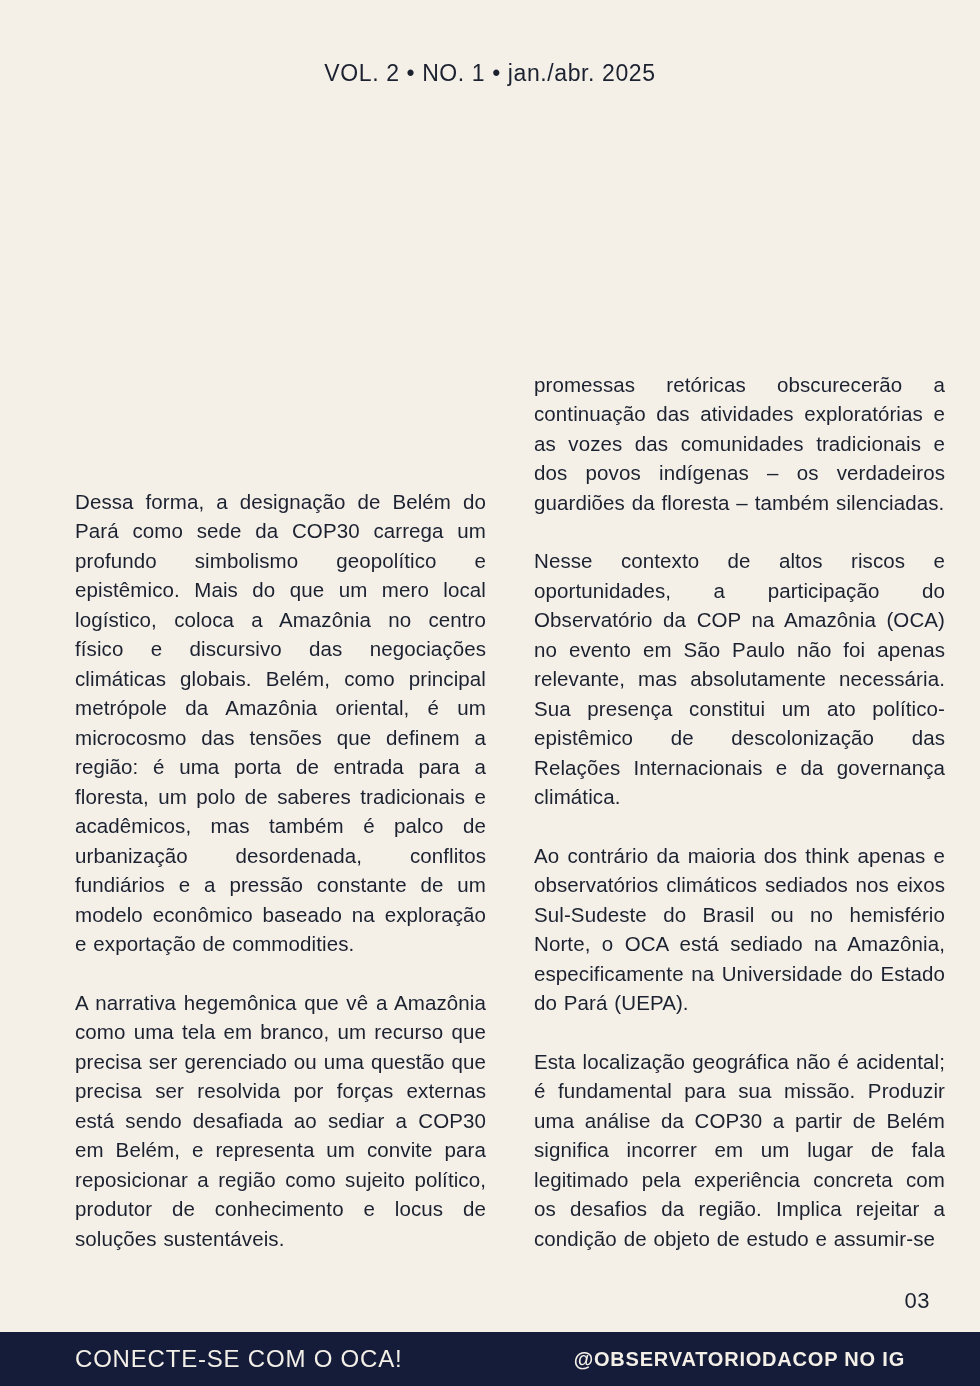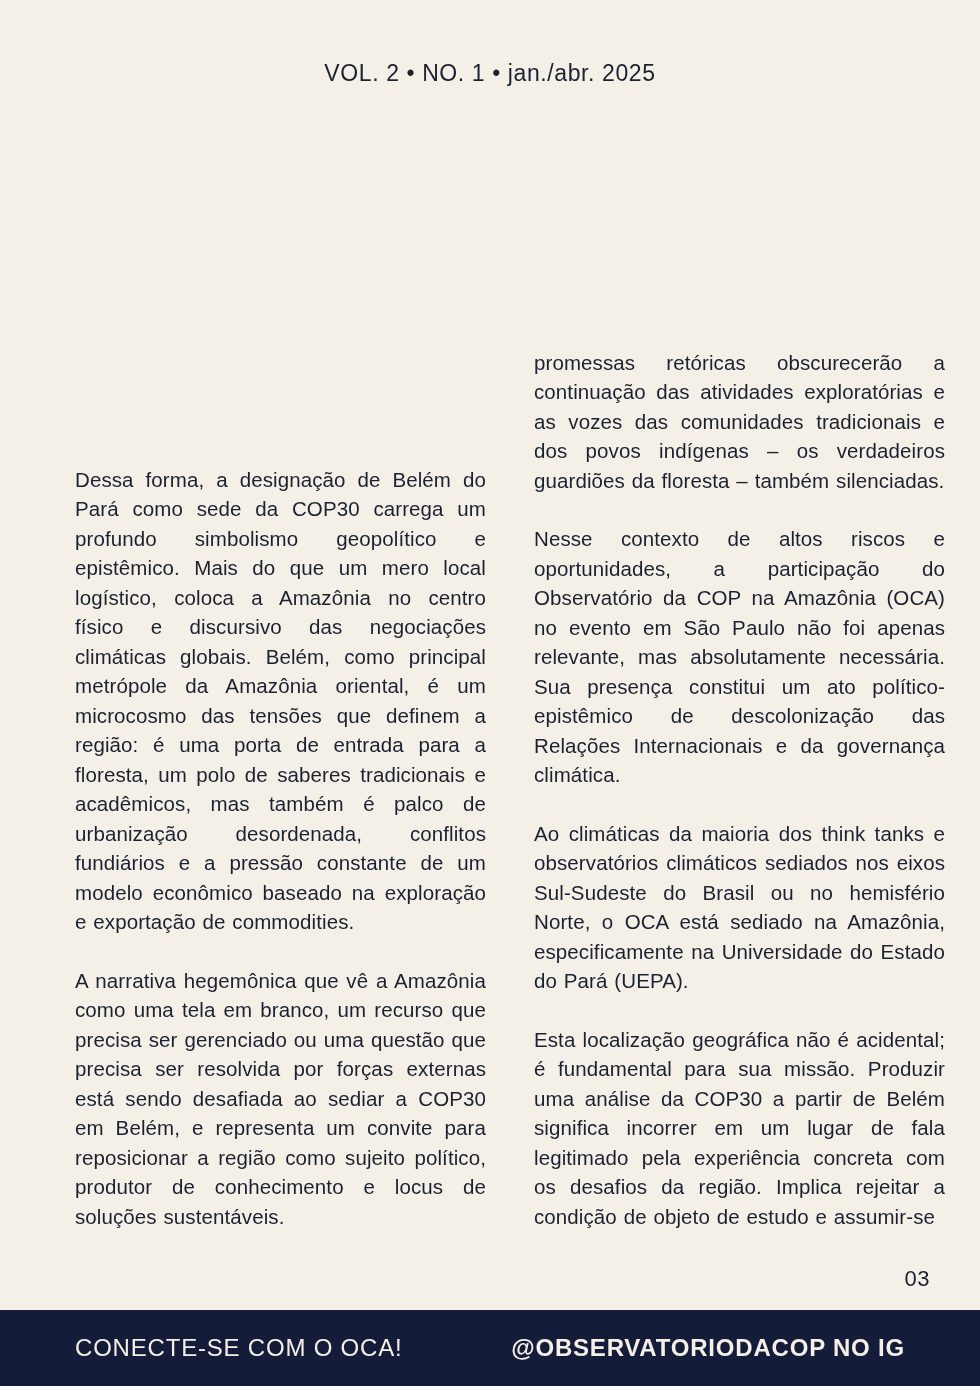--- a/index.html
+++ b/index.html
@@ -46,54 +46,54 @@
     word-spacing:1px;
   }
   .page-number{
     text-align:right;
     padding:6px 50px 18px 0;
     font-size:22px;
     letter-spacing:0.5px;
     margin-left:20px;
   }
   .footer-bar{
-    height:76px;
+    height:54px;
     flex:0 0 auto;
     background:var(--footer-background);
     color:var(--footer-text);
     display:flex;
     align-items:center;
     justify-content:space-between;
     padding:0 75px;
   }
   .footer-cta{
     font-size:24px;
     font-weight:400;
     letter-spacing:0.8px;
   }
   .footer-handle{
-    font-size:24px;
+    font-size:20px;
     font-weight:700;
     letter-spacing:0.8px;
   }
 </style>
 </head>
 <body>
 
 <header class="issue-header">VOL. 2 • NO. 1 • jan./abr. 2025</header>
 
 <main class="content">
   <section class="column">
     <p class="body-paragraph">Dessa forma, a designação de Belém do Pará como sede da COP30 carrega um profundo simbolismo geopolítico e epistêmico. Mais do que um mero local logístico, coloca a Amazônia no centro físico e discursivo das negociações climáticas globais. Belém, como principal metrópole da Amazônia oriental, é um microcosmo das tensões que definem a região: é uma porta de entrada para a floresta, um polo de saberes tradicionais e acadêmicos, mas também é palco de urbanização desordenada, conflitos fundiários e a pressão constante de um modelo econômico baseado na exploração e exportação de commodities.</p>
     <p class="body-paragraph">A narrativa hegemônica que vê a Amazônia como uma tela em branco, um recurso que precisa ser gerenciado ou uma questão que precisa ser resolvida por forças externas está sendo desafiada ao sediar a COP30 em Belém, e representa um convite para reposicionar a região como sujeito político, produtor de conhecimento e locus de soluções sustentáveis.</p>
   </section>
   <section class="column">
     <p class="body-paragraph">promessas retóricas obscurecerão a continuação das atividades exploratórias e as vozes das comunidades tradicionais e dos povos indígenas – os verdadeiros guardiões da floresta – também silenciadas.</p>
     <p class="body-paragraph">Nesse contexto de altos riscos e oportunidades, a participação do Observatório da COP na Amazônia (OCA) no evento em São Paulo não foi apenas relevante, mas absolutamente necessária. Sua presença constitui um ato político-epistêmico de descolonização das Relações Internacionais e da governança climática.</p>
-    <p class="body-paragraph">Ao climáticas da maioria dos think tanks e observatórios climáticos sediados nos eixos Sul-Sudeste do Brasil ou no hemisfério Norte, o OCA está sediado na Amazônia, especificamente na Universidade do Estado do Pará (UEPA).</p>
+    <p class="body-paragraph">Ao contrário da maioria dos think apenas e observatórios climáticos sediados nos eixos Sul-Sudeste do Brasil ou no hemisfério Norte, o OCA está sediado na Amazônia, especificamente na Universidade do Estado do Pará (UEPA).</p>
     <p class="body-paragraph">Esta localização geográfica não é acidental; é fundamental para sua missão. Produzir uma análise da COP30 a partir de Belém significa incorrer em um lugar de fala legitimado pela experiência concreta com os desafios da região. Implica rejeitar a condição de objeto de estudo e assumir-se</p>
   </section>
 </main>
 
 <div class="page-number">03</div>
 
 <footer class="footer-bar">
   <span class="footer-cta">CONECTE-SE COM O OCA!</span>
   <span class="footer-handle">@OBSERVATORIODACOP NO IG</span>
 </footer>

